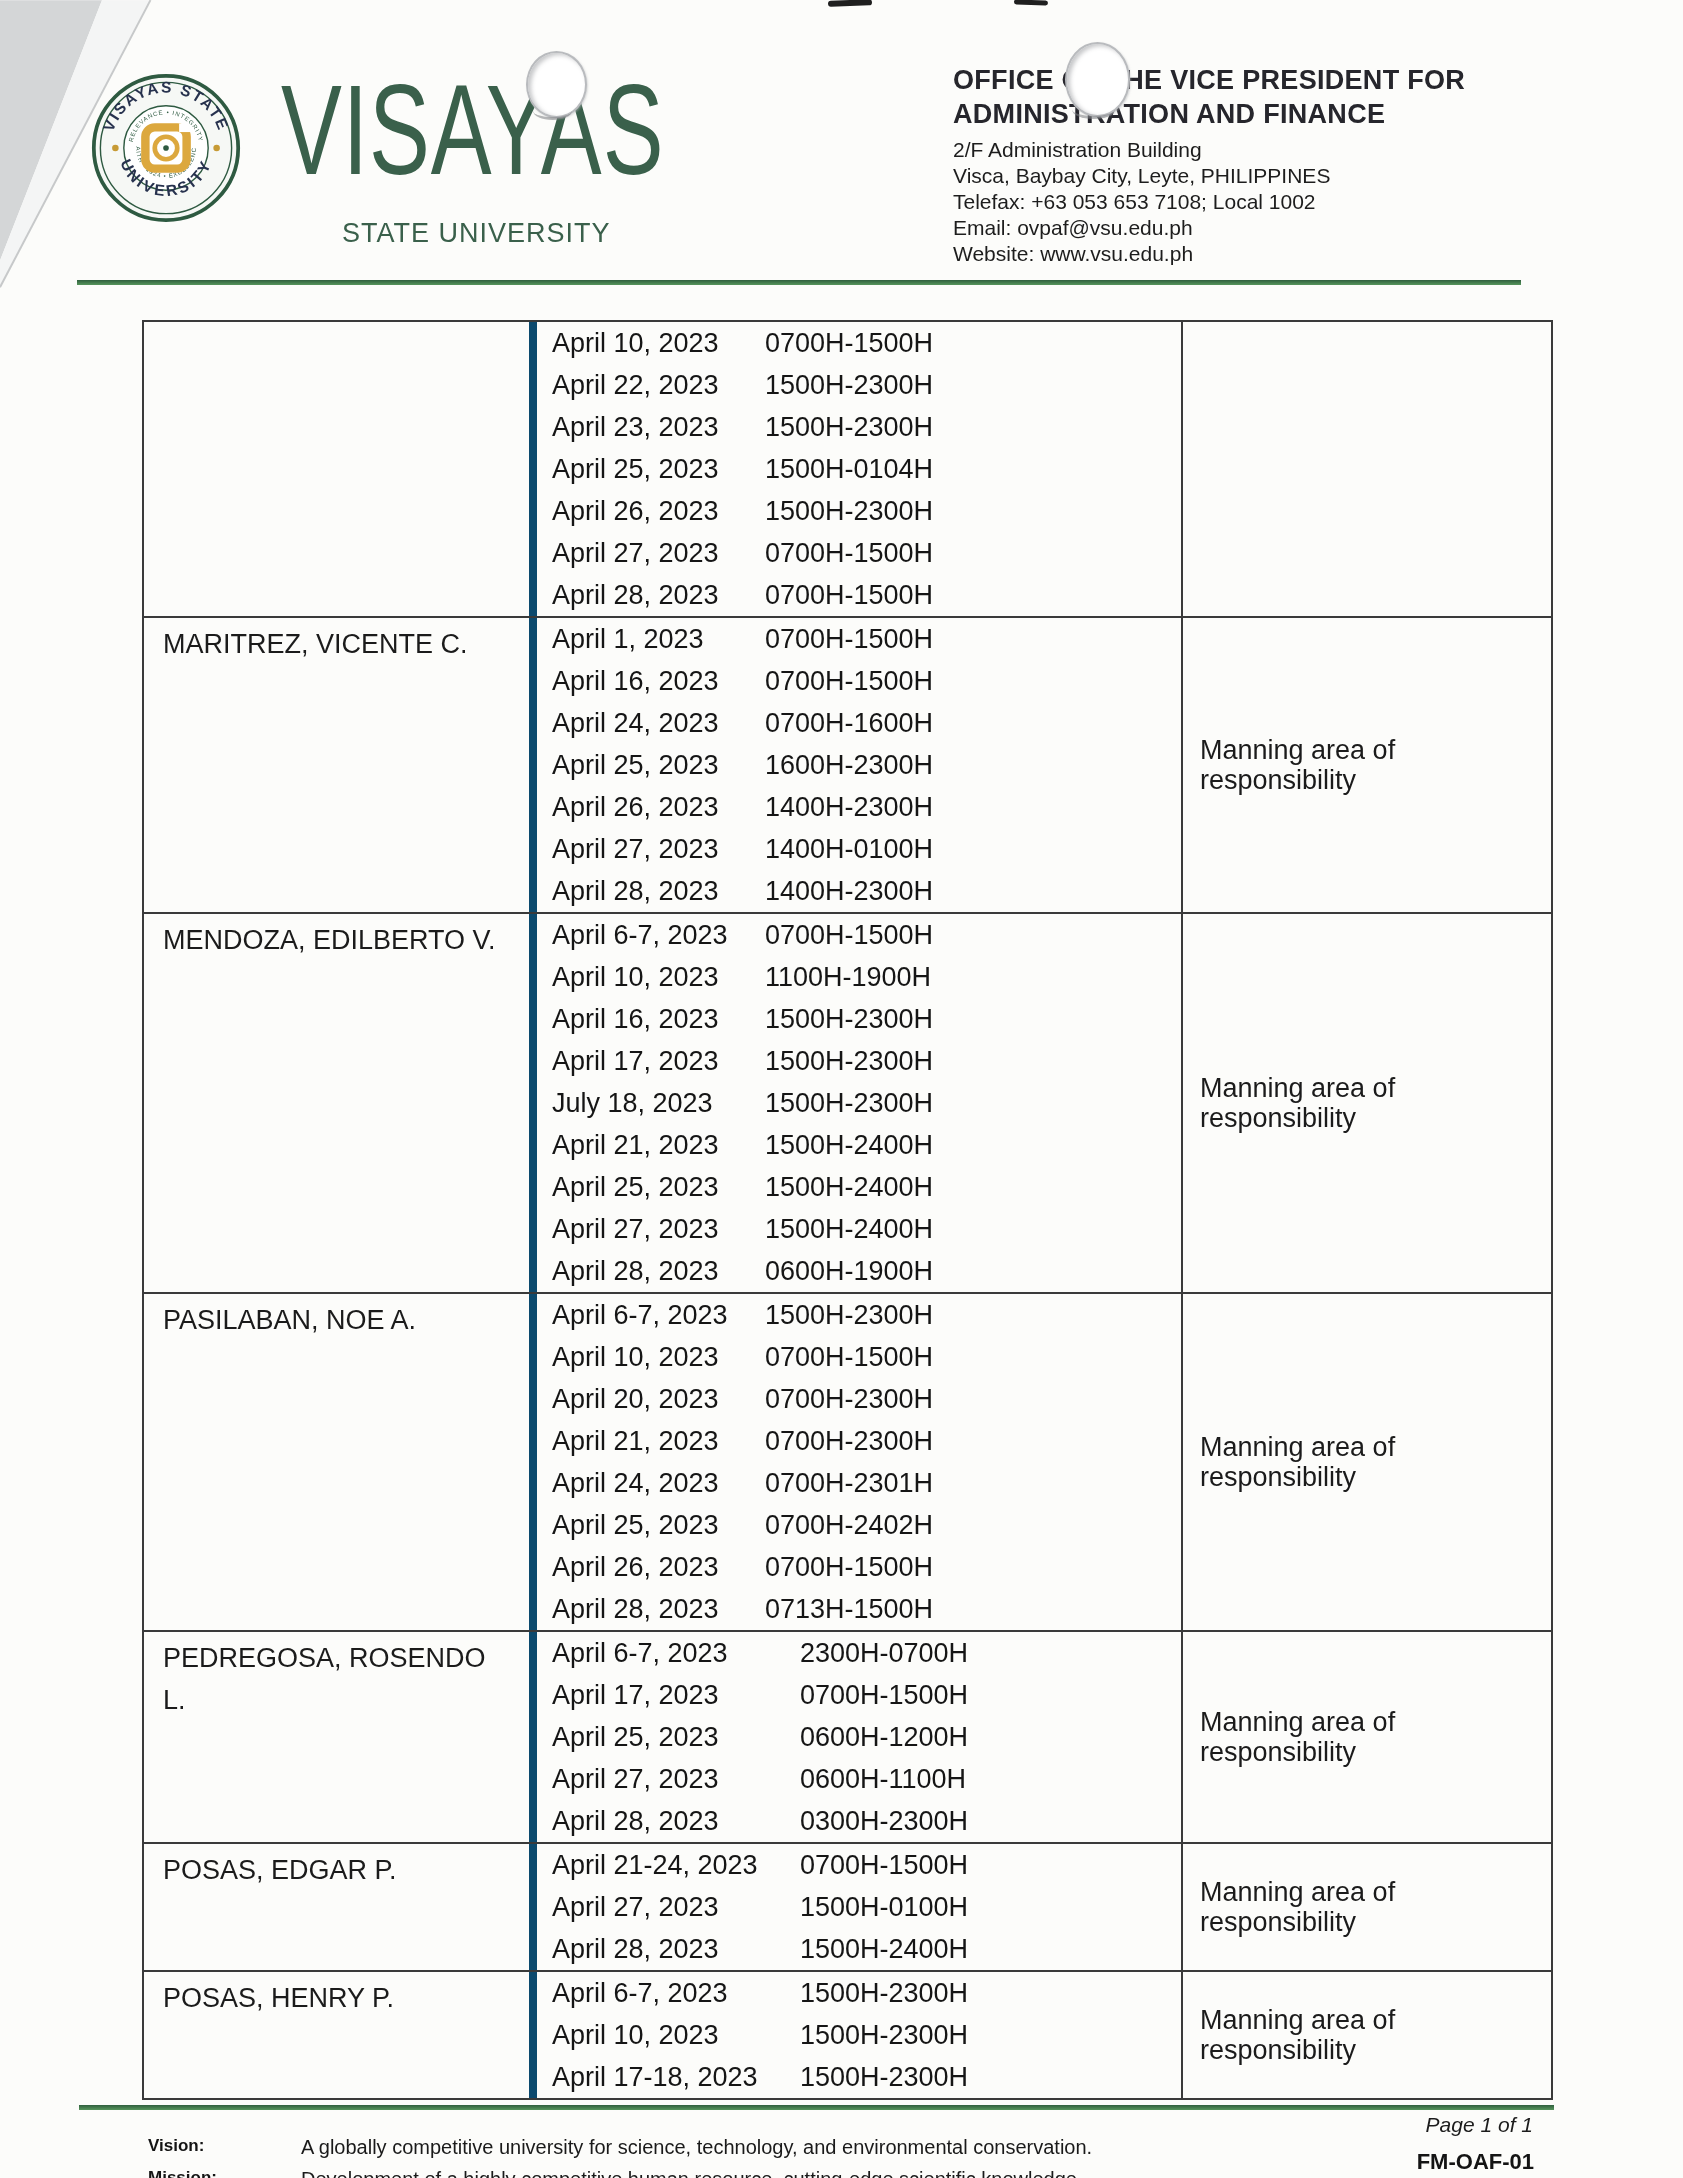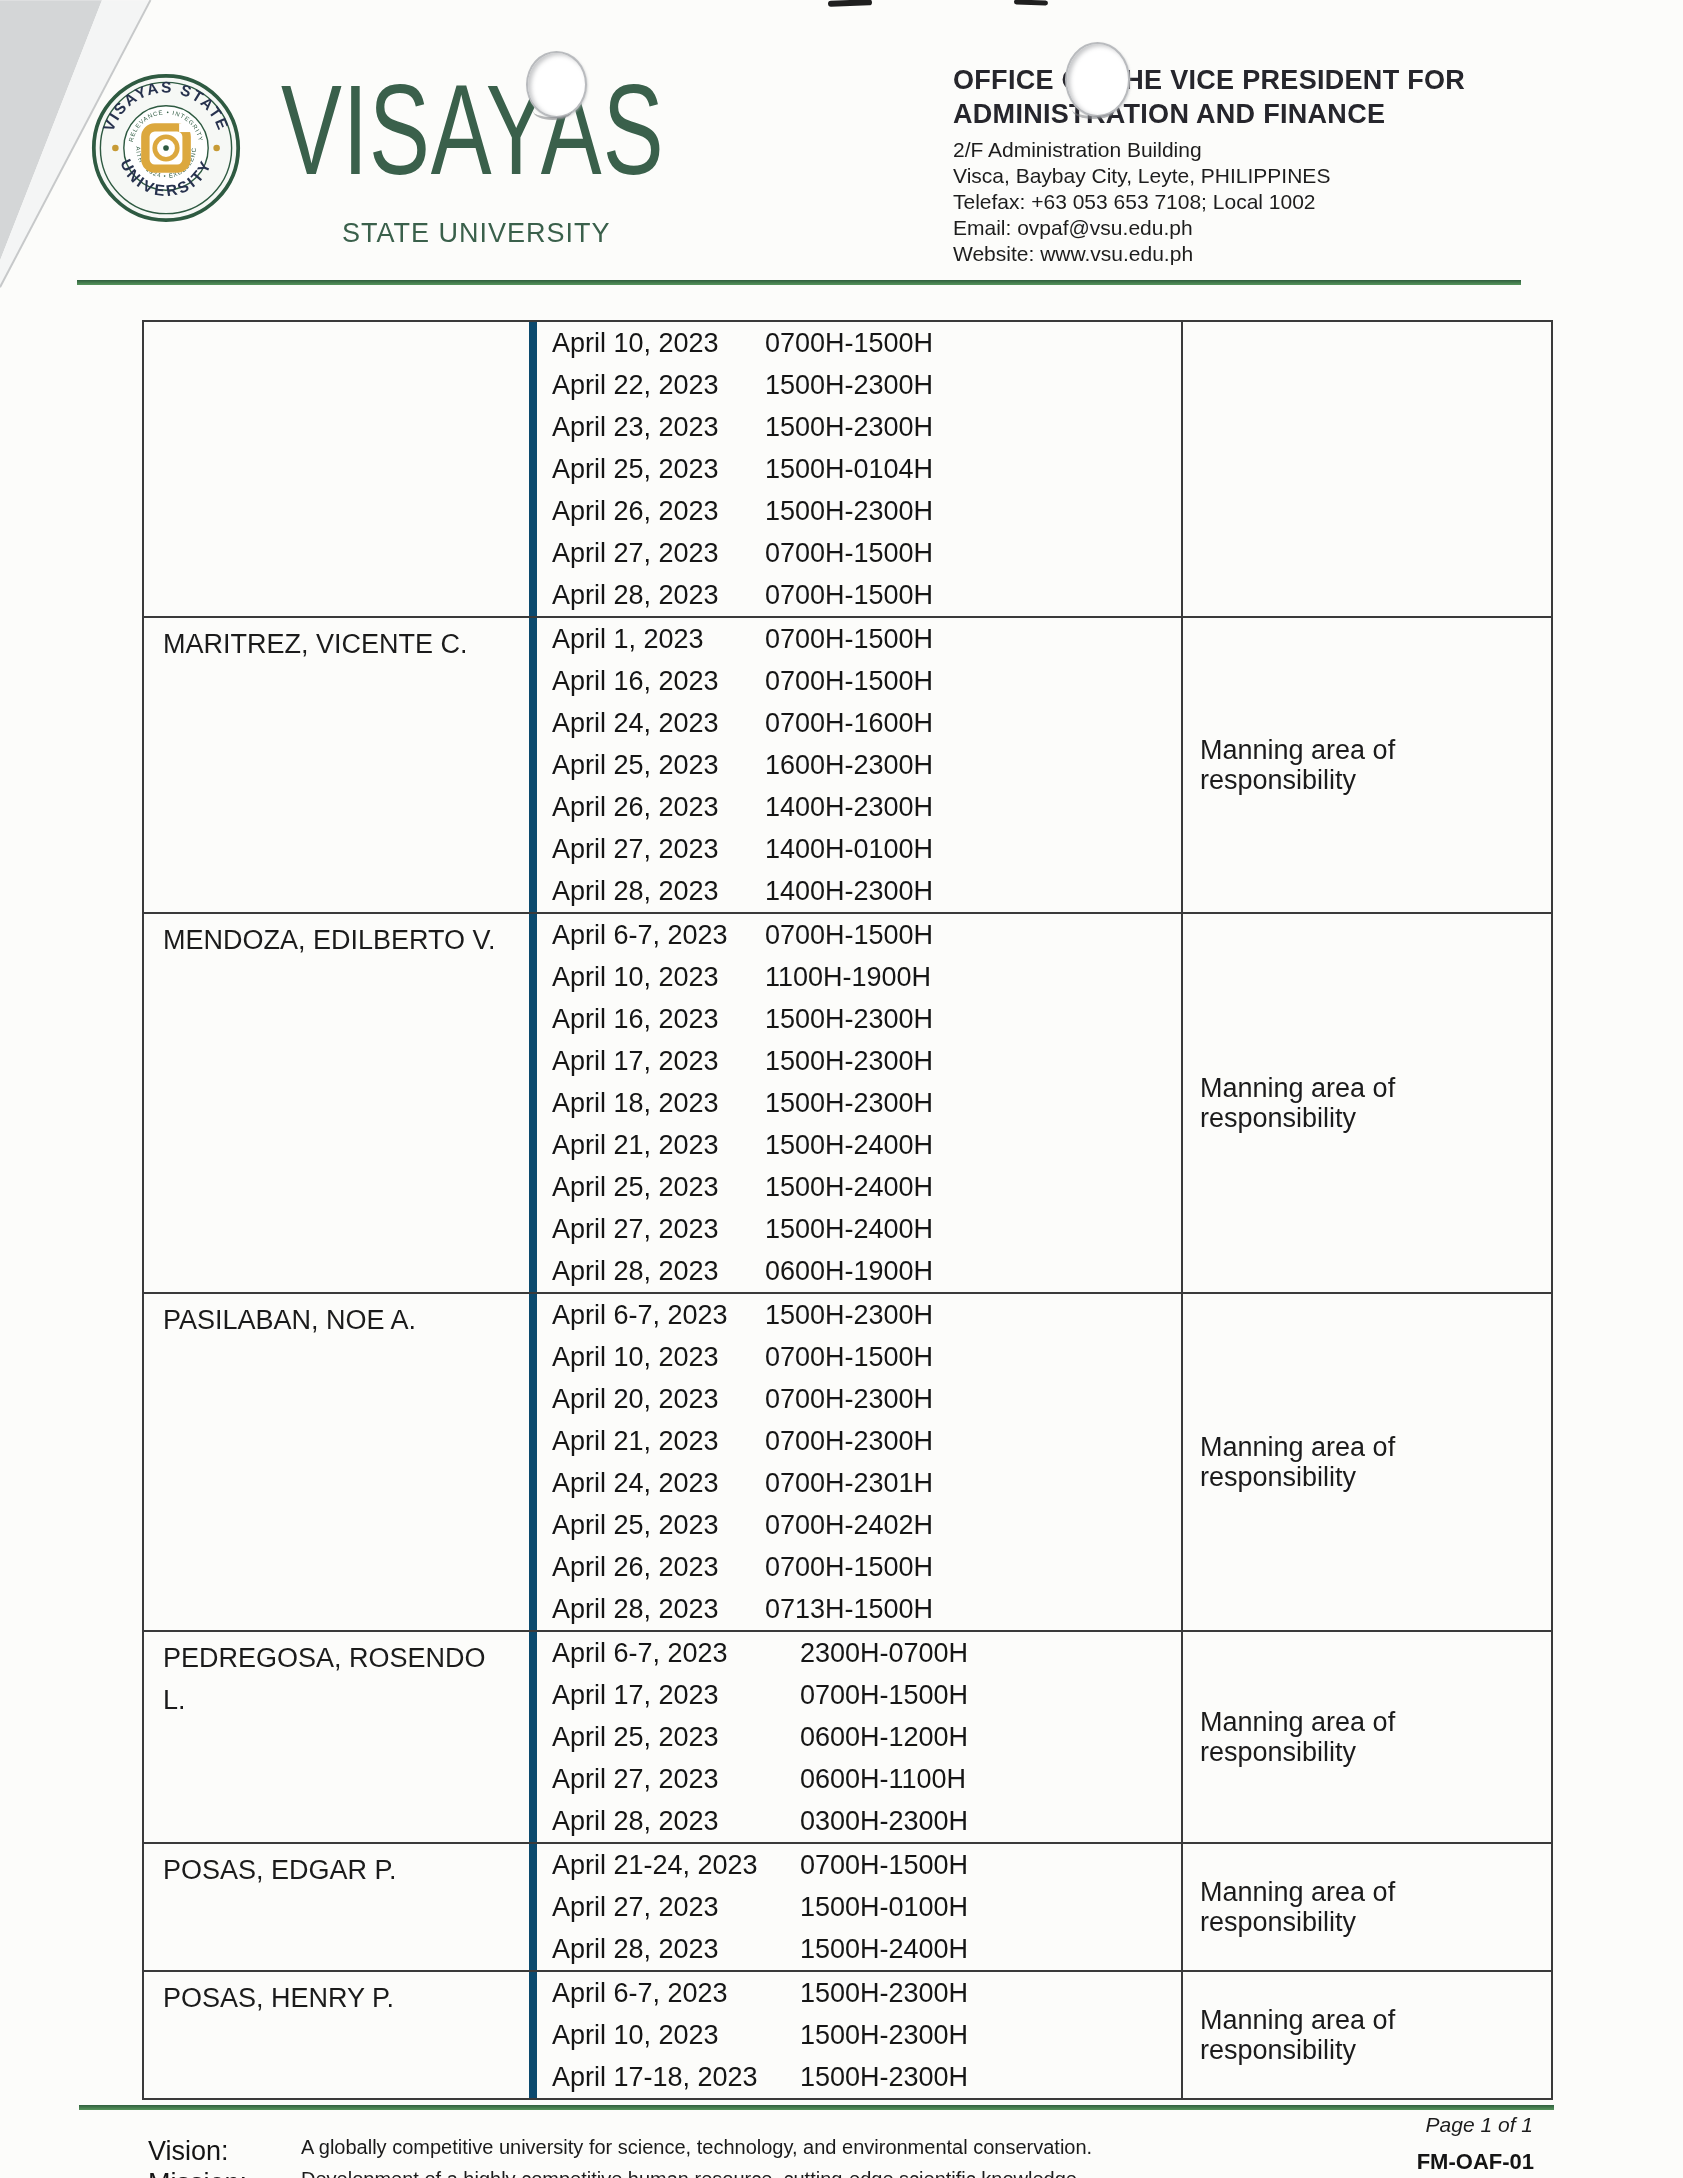--- a/index.html
+++ b/index.html
@@ -88,21 +88,21 @@
   .block:nth-child(n+5) .sdate{width:248px;}
   .cell-remark{
     display:flex;align-items:center;
     padding:0 81px 0 17px;
     font-size:27px;line-height:30px;color:#1b1b1b;
   }
 
   
   .page-note{right:150px;top:2113px;font-size:21px;font-style:italic;color:#1c1c1c;text-align:right;}
   .form-code{right:149px;top:2149px;font-size:22px;font-weight:bold;color:#141414;text-align:right;}
-  .f-label{left:148px;font-weight:normal;font-size:27px;color:#141414;}
+  .f-label{left:148px;font-weight:bold;font-size:17px;color:#141414;}
   .f-text{left:301px;font-size:20px;color:#1a1a1a;white-space:nowrap;}
   .vision-y{top:2136px;}
   .mission-y{top:2168px;}
 </style>
 </head>
 <body>
 
 <svg class="abs corner-svg" width="297" height="327" viewBox="0 0 300 330">
   <polygon points="0,0 103,0 0,263" fill="#d4d6d7"></polygon>
   <polygon points="103,0 152,0 0,290 0,263" fill="#f4f5f5"></polygon>
@@ -241,21 +241,21 @@
         </div>
         <div class="srow">
           <span class="sdate">April 16, 2023</span>
           <span class="stime">1500H-2300H</span>
         </div>
         <div class="srow">
           <span class="sdate">April 17, 2023</span>
           <span class="stime">1500H-2300H</span>
         </div>
         <div class="srow">
-          <span class="sdate">April 18, 2023</span>
+          <span class="sdate">July 18, 2023</span>
           <span class="stime">1500H-2300H</span>
         </div>
         <div class="srow">
           <span class="sdate">April 21, 2023</span>
           <span class="stime">1500H-2400H</span>
         </div>
         <div class="srow">
           <span class="sdate">April 25, 2023</span>
           <span class="stime">1500H-2400H</span>
         </div>

